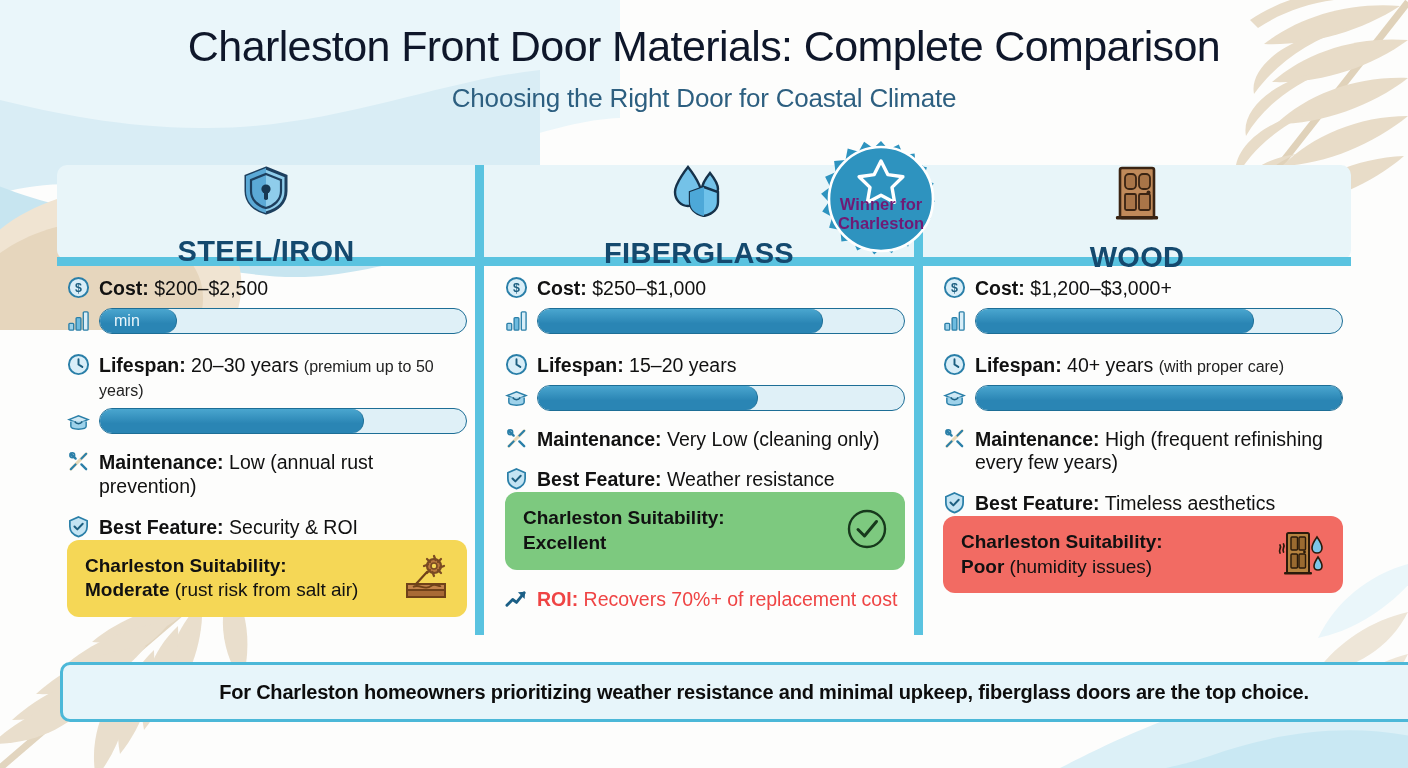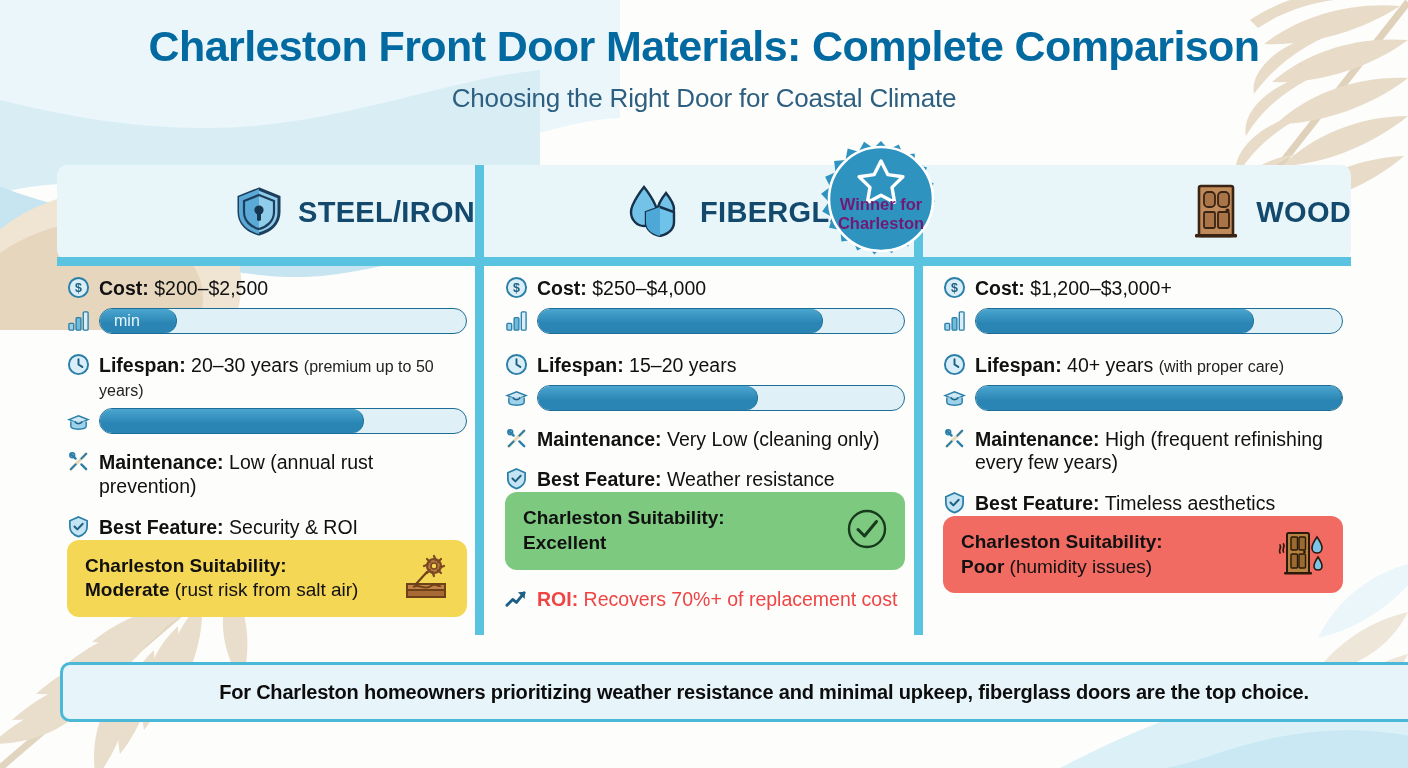--- a/index.html
+++ b/index.html
@@ -16,21 +16,21 @@
     overflow: hidden;
   }
 
   
   .bg-layer { position: absolute; inset: 0; pointer-events: none; }
   .bg-svg { position: absolute; inset: 0; width: 1408px; height: 768px; }
 
   
   .title-wrap { position: absolute; top: 22px; left: 0; width: 1408px; text-align: center; z-index: 5; }
   .main-title {
-    font-size: 43px; font-weight: bold; color: #0369a1;
+    font-size: 43px; font-weight: normal; color: #0f172a;
     letter-spacing: -0.6px; line-height: 1.15;
     font-family: "Liberation Sans", sans-serif;
   }
   .subtitle {
     margin-top: 12px;
     font-size: 26px; color: #2d5f80; font-weight: normal;
     letter-spacing: -0.2px;
   }
 
   
@@ -48,25 +48,25 @@
   }
   .vdiv {
     position: absolute; top: 165px; width: 9px; height: 470px;
     background: #5ac3e0; z-index: 6;
   }
   .vdiv.left  { left: 475px; }
   .vdiv.right { left: 914px; }
 
   .hdr-cell {
     position: absolute; top: 165px; height: 95px;
-    display: flex; align-items: center; justify-content: flex-end;
-    gap: 16px; z-index: 7;
+    display: flex; align-items: center; justify-content: flex-start;
+    gap: 16px; z-index: 7; flex-direction: column;
   }
   .hdr-cell.c0 { left: 57px;  width: 418px; }
-  .hdr-cell.c1 { left: 460px; width: 430px; }
+  .hdr-cell.c1 { left: 484px; width: 430px; }
   .hdr-cell.c2 { left: 923px; width: 428px; }
   .hdr-label {
     font-size: 29px; font-weight: bold; color: #14496e; letter-spacing: 0.3px;
   }
 
   
   .winner-badge {
     position: absolute; left: 812px; top: 139px;
     width: 138px; height: 138px; z-index: 20;
   }
@@ -377,21 +377,21 @@
 
   <div class="col c1">
 
     <div class="row-line">
       <svg class="ic" viewBox="0 0 24 24">
         <circle cx="12" cy="12" r="10" fill="#d9eef8" stroke="#2a7fa8" stroke-width="2"></circle>
         <text x="12" y="17" font-size="13" font-family="Liberation Sans, sans-serif" text-anchor="middle" fill="#1d5f80" font-weight="bold">$</text>
       </svg>
       <div class="txt">
         <b>Cost:</b>
-        <span>$250–$4,000</span>
+        <span>$250–$1,000</span>
       </div>
     </div>
 
     <div class="bar-line">
       <svg class="ic" viewBox="0 0 24 24">
         <rect x="2" y="15" width="5" height="7" rx="1" fill="#9ed2ea" stroke="#2a7fa8" stroke-width="1.4"></rect>
         <rect x="9.5" y="9" width="5" height="13" rx="1" fill="#6dbbdf" stroke="#2a7fa8" stroke-width="1.4"></rect>
         <rect x="17" y="3" width="5" height="19" rx="1" fill="#d9eef8" stroke="#2a7fa8" stroke-width="1.4"></rect>
       </svg>
       <div class="bar-track">

